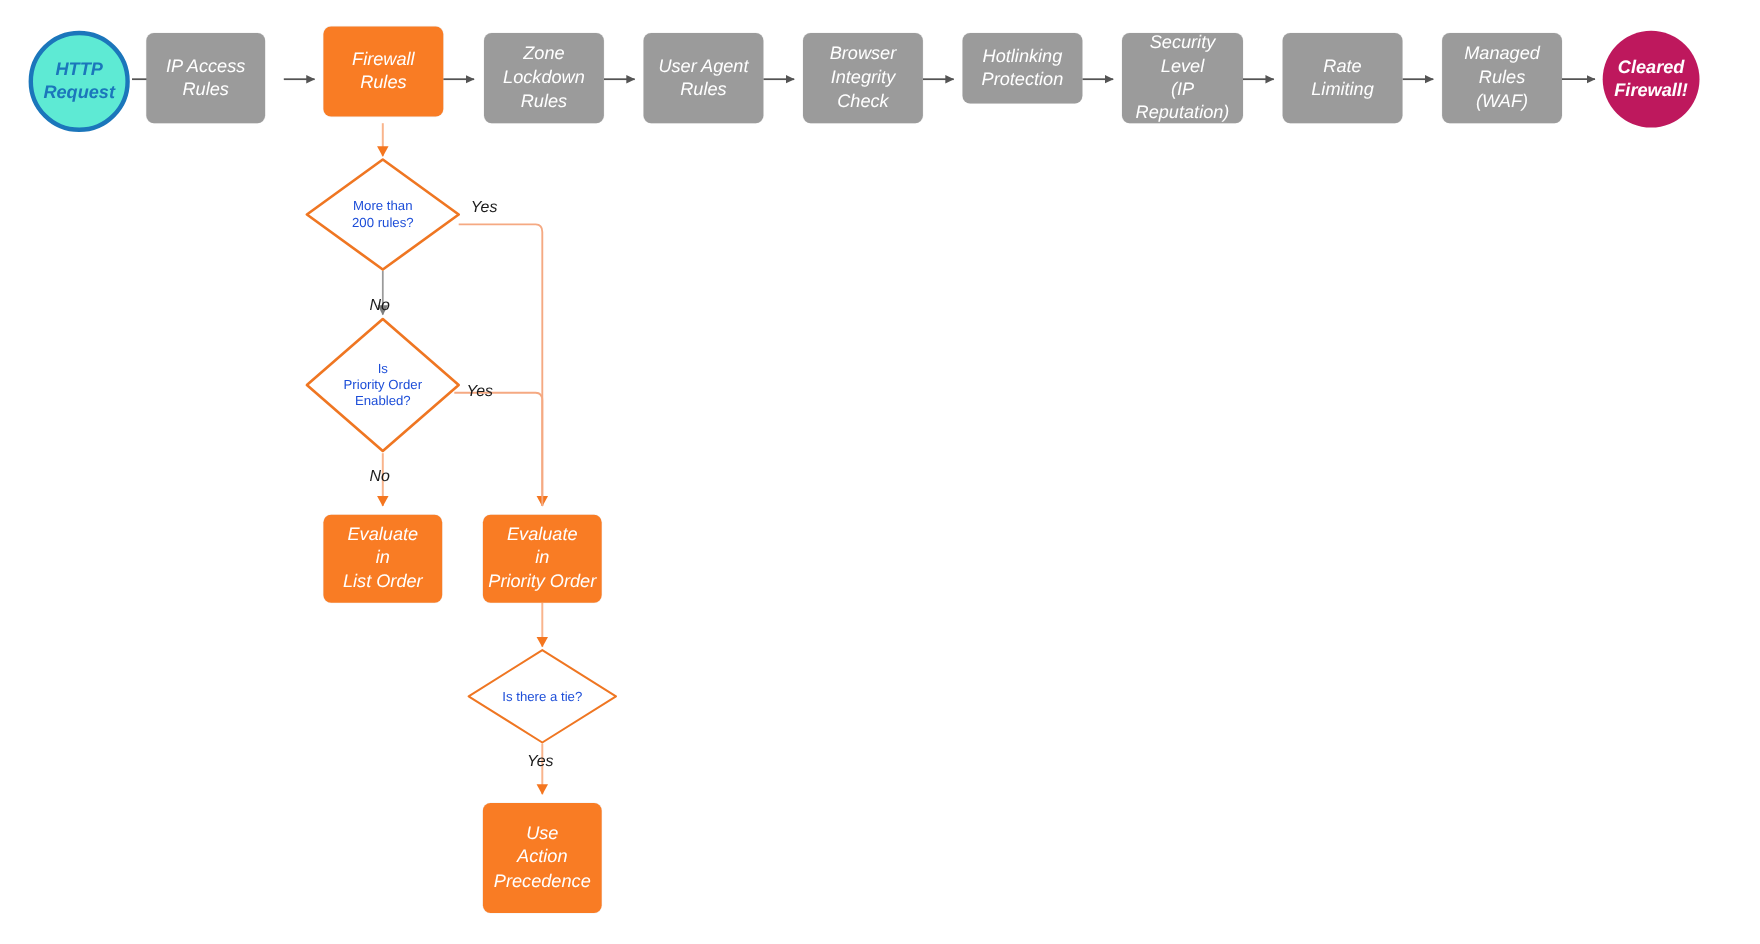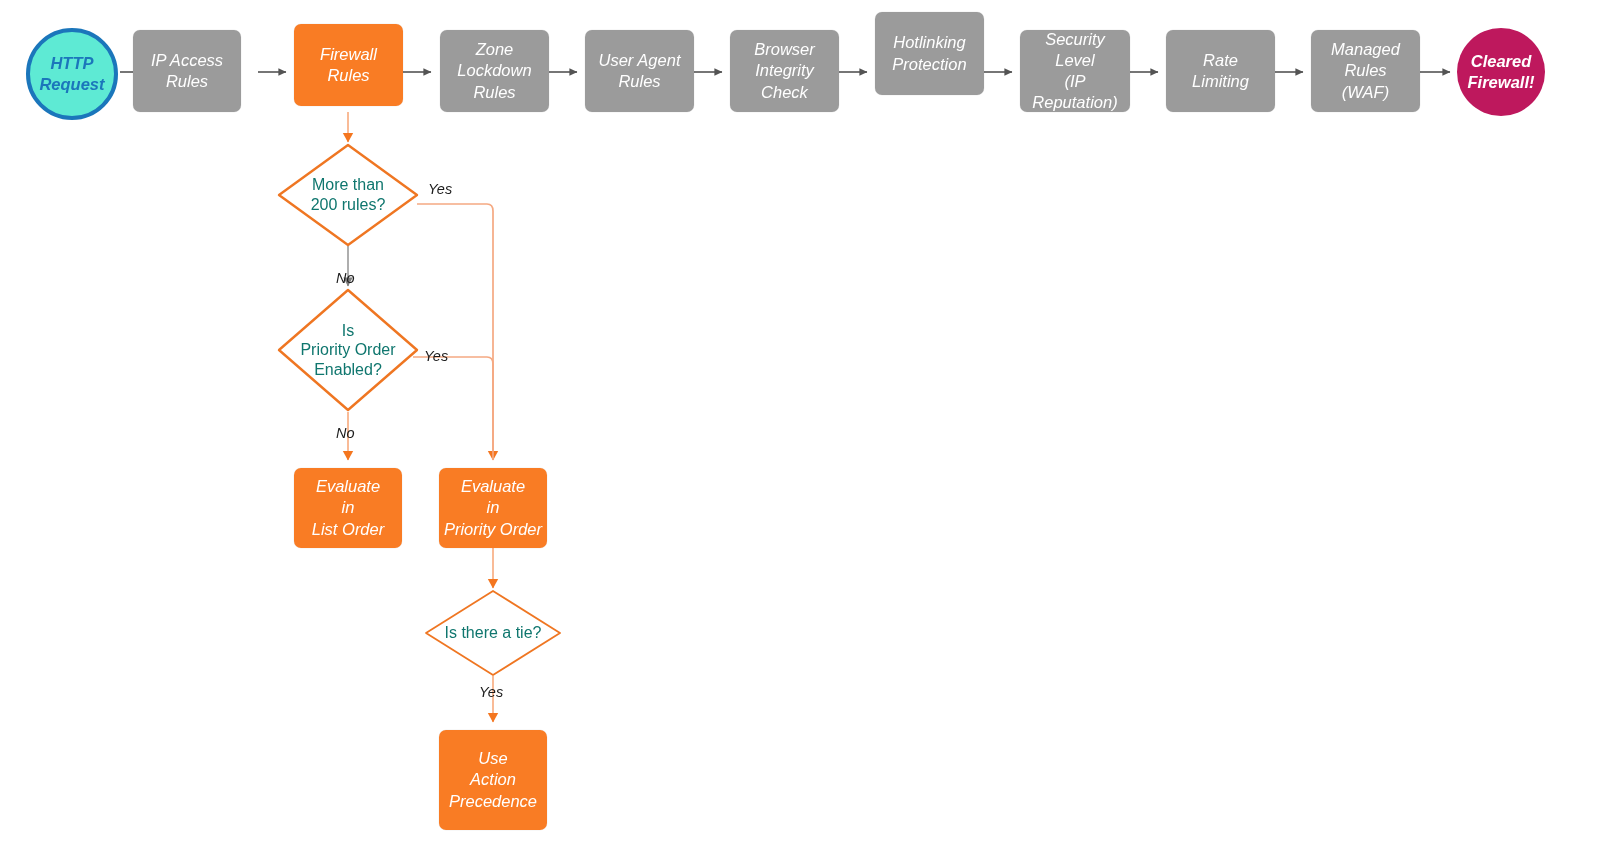--- a/index.html
+++ b/index.html
@@ -68,22 +68,22 @@
   .diamond-label {
     position: absolute;
     left: 0;
     top: 0;
     width: 100%;
     height: 100%;
     display: flex;
     align-items: center;
     justify-content: center;
     text-align: center;
-    font-size: 16px;
-    color: #0f766e;
+    font-size: 12px;
+    color: #1d4ed8;
     line-height: 1.22;
     white-space: pre-line;
   }
 
   .edge-label {
     position: absolute;
     font-size: 14.5px;
     font-style: italic;
     color: #1c1c1c;
     white-space: nowrap;
@@ -161,21 +161,21 @@
   <span class="multiline">User Agent
 Rules</span>
 </div>
 
 <div class="node proc gray" style="left:730px; top:30px; width:109px; height:82px;">
   <span class="multiline">Browser
 Integrity
 Check</span>
 </div>
 
-<div class="node proc gray" style="left:875px; top:12px; width:109px; height:83px;">
+<div class="node proc gray" style="left:875px; top:30px; width:109px; height:64px;">
   <span class="multiline">Hotlinking
 Protection</span>
 </div>
 
 <div class="node proc gray" style="left:1020px; top:30px; width:110px; height:82px;">
   <span class="multiline">Security
 Level
 (IP Reputation)</span>
 </div>
 

